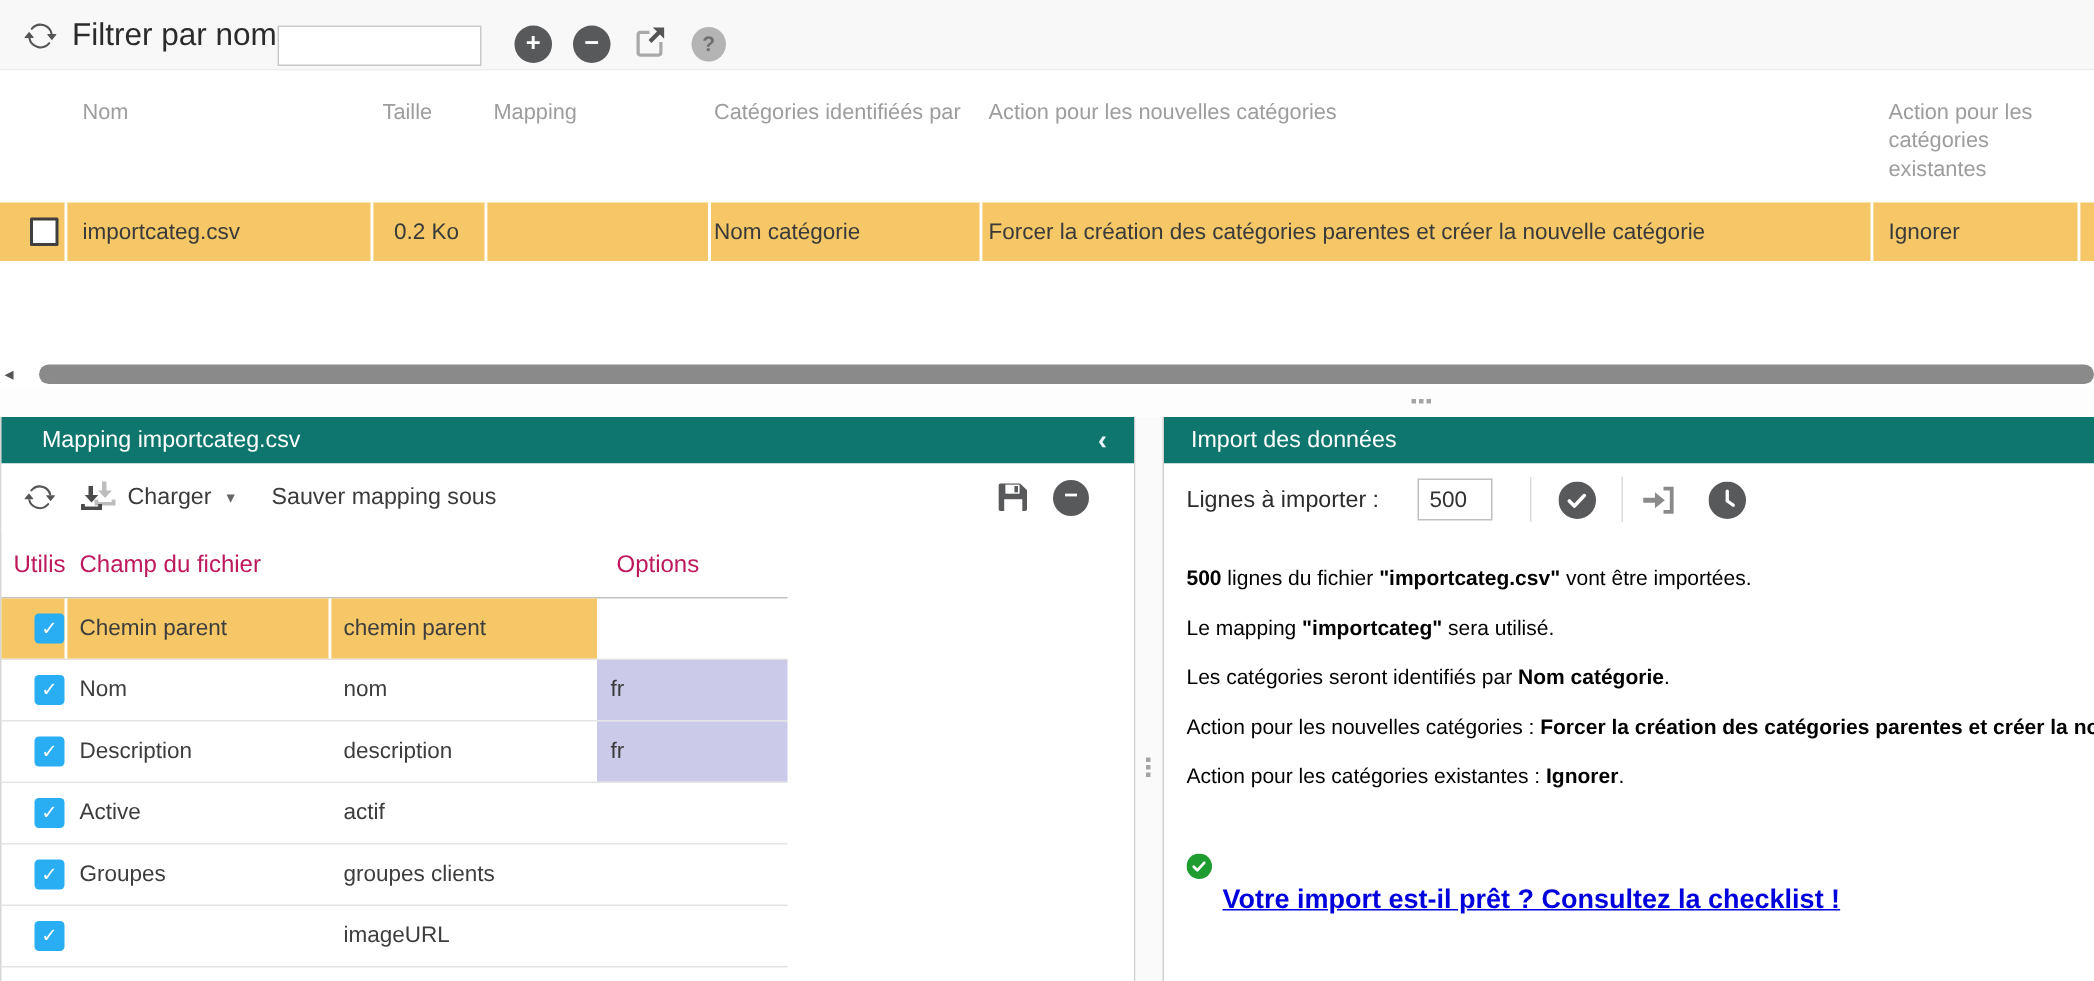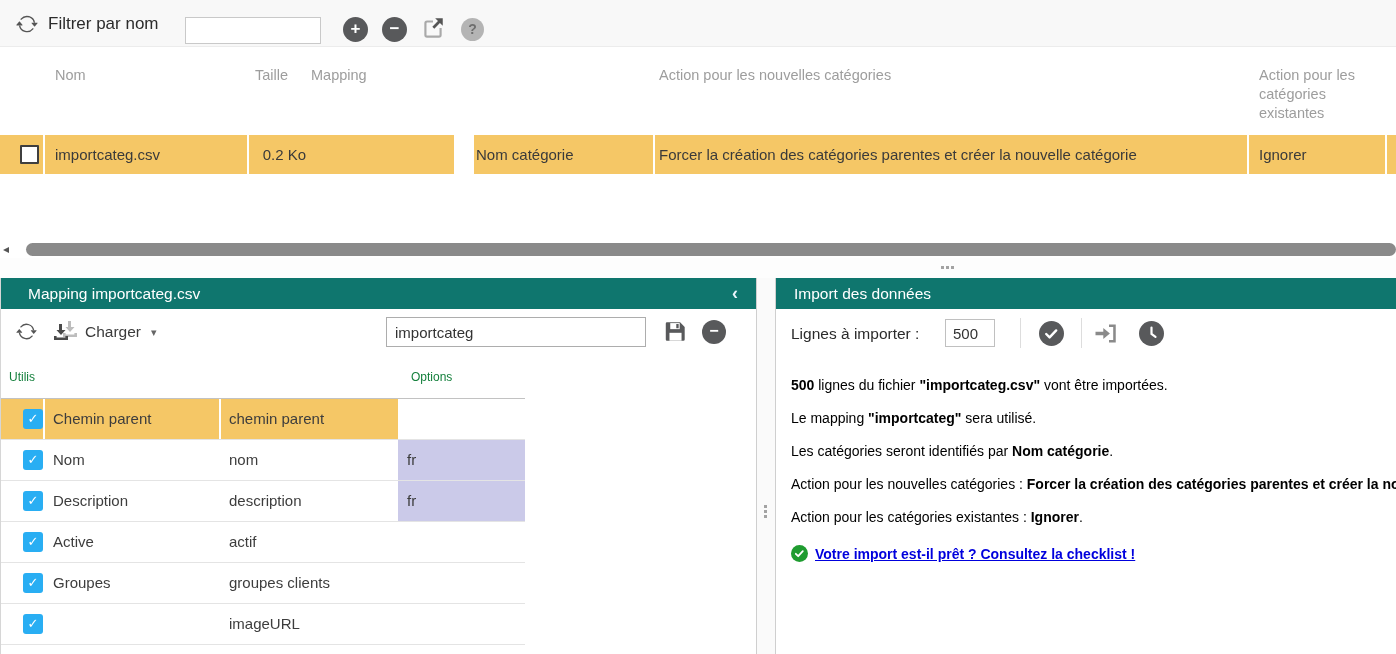--- a/index.html
+++ b/index.html
@@ -5,21 +5,21 @@
   * { box-sizing: border-box; margin: 0; padding: 0; }
   html,body { background:#fff; }
   body { font-family: "Liberation Sans", "DejaVu Sans", sans-serif; }
   .screen { position:relative; width:1396px; height:654px; overflow:hidden; background:#fff; }
 
   
   .top-toolbar { position:absolute; left:0; top:0; width:1396px; height:47px;
     background:#f8f8f8; border-bottom:1px solid #ececec; }
   .tb-refresh { position:absolute; left:16px; top:13px; width:22px; height:22px; cursor:pointer; }
   .tb-label { position:absolute; left:48px; top:0; height:47px; line-height:47px;
-    font-size:17px; color:#2b2b2b; }
+    font-size:21px; color:#2b2b2b; }
   .tb-input { position:absolute; left:185px; top:17px; width:136px; height:27px;
     border:1px solid #c9c9c9; background:#fff; font-size:14px; padding:0 6px;
     font-family:inherit; }
   .circle-btn { position:absolute; width:25px; height:25px; border-radius:50%;
     background:#58595b; color:#fff; text-align:center; line-height:23px; font-size:17px;
     font-weight:bold; cursor:pointer; }
   .btn-plus { left:343px; top:17px; }
   .btn-minus-top { left:382px; top:17px; }
   .btn-export { position:absolute; left:420px; top:15px; width:26px; height:26px; cursor:pointer; }
   .btn-help { left:461px; top:18px; width:23px; height:23px; background:#b4b4b4;
@@ -29,21 +29,21 @@
   .grid-header { position:absolute; left:0; top:47px; width:1396px; height:88px; background:#fff; }
   .gh-cell { position:absolute; top:0; height:88px; padding-top:19px; color:#9d9d9d;
     font-size:14.5px; line-height:19px; }
   .grid-row { position:absolute; left:0; top:135px; width:1396px; height:39px; cursor:pointer;padding-left:13px; }
   .gr-cell { position:absolute; top:0; height:39px; background:#f5c766;
     font-size:15px; color:#3a3a3a; line-height:39px; white-space:nowrap; overflow:hidden; }
   .sep { border-right:2px solid #fff; }
   .c-cb    { left:0;    width:45px; }
   .c-nom   { left:45px; width:204px; padding-left:10px; }
   .c-taille{ left:249px; width:76px; padding-left:6px; }
-  .c-map   { left:307px; width:149px; padding-left:4px; }
+  .c-map   { left:325px; width:149px; padding-left:4px; }
   .c-cat   { left:474px; width:181px; padding-left:2px; }
   .c-anew  { left:655px; width:594px; padding-left:4px; }
   .c-aex   { left:1249px; width:138px; padding-left:10px; }
   .c-extra { left:1387px; width:9px; }
   .gr-cell.c-taille { text-align:right; padding-right:17px; }
   .row-checkbox { position:absolute; left:20px; top:10px; width:19px; height:19px;
     background:#fff; border:2px solid #3f3f3f; border-radius:1px; cursor:pointer; }
 
   
   .hscroll-arrow { position:absolute; left:3px; top:242px; font-size:12px; color:#555; cursor:pointer; }
@@ -74,22 +74,22 @@
   .mt-charger { position:absolute; left:84px; top:0; line-height:46px; font-size:15.5px; color:#3b3b3b; cursor:pointer; }
   .mt-caret { position:absolute; left:150px; top:0; line-height:46px; font-size:11px; color:#666; cursor:pointer; }
   .mt-savelabel { position:absolute; left:180px; top:0; line-height:46px; font-size:15.5px; color:#3b3b3b; }
   .mt-input { position:absolute; left:385px; top:8px; width:260px; height:30px;
     border:1px solid #adadad; font-size:15px; padding:0 8px; font-family:inherit; color:#333; }
   .mt-floppy { position:absolute; left:664px; top:12px; width:21px; height:21px; cursor:pointer; }
   .mt-minus { left:701px; top:11px; width:24px; height:24px; line-height:22px; font-size:16px; }
 
   
   .map-head { position:relative; height:44px; border-bottom:1px solid #c2c2c2; width:524px; }
-  .mh-cell { position:absolute; top:0; height:44px; line-height:44px; color:#15803d;
-    font-size:12px; white-space:nowrap; overflow:hidden; }
+  .mh-cell { position:absolute; top:0; height:44px; line-height:44px; color:#be185d;
+    font-size:16px; white-space:nowrap; overflow:hidden; }
   .m-cb   { left:0; width:44px; }
   .m-file { left:44px; width:176px; }
   .m-db   { left:220px; width:177px; }
   .m-opt  { left:397px; width:127px; }
   .mh-cell.m-cb { padding-left:8px; }
   .mh-cell.m-file, .mrow .m-file { padding-left:8px; }
   .mh-cell.m-db, .mrow .m-db { padding-left:8px; }
   .mh-cell.m-opt { padding-left:13px; }
   .mrow { position:relative; height:41px; border-bottom:1px solid #e4e4e4; width:524px; cursor:pointer; }
   .mr-cell { position:absolute; top:0; height:40px; line-height:40px; font-size:15px;
@@ -110,22 +110,22 @@
   .sep1 { left:244px; } .sep2 { left:305px; }
   .it-check { position:absolute; left:263px; top:12px; width:25px; height:25px; cursor:pointer; }
   .it-signin { position:absolute; left:318px; top:14px; width:24px; height:21px; cursor:pointer; }
   .it-clock { position:absolute; left:363px; top:12px; width:25px; height:25px; cursor:pointer; }
   .imp-body { padding:18px 0 0 15px; }
   .imp-body p { font-size:14px; color:#000; line-height:19px; margin:0 0 14px;
     white-space:nowrap; overflow:hidden; }
   .imp-body b { font-weight:bold; }
   .checklist-line { display:flex; align-items:center; gap:7px; margin-top:18px; white-space:nowrap; }
   .checklist-icon { width:17px; height:17px; flex:0 0 auto; }
-  .checklist-link { font-size:14px; font-weight:bold; color:#0000dd;
-    text-decoration:underline; cursor:pointer; }
+  .checklist-link { font-size:18px; font-weight:bold; color:#0000dd;
+    text-decoration:underline; cursor:pointer;margin-top:44px; }
 </style>
 </head>
 <body>
 
 <div class="screen">
 
   <div class="top-toolbar">
     <svg class="tb-refresh" viewBox="0 0 16 16">
       <path fill="#555" d="M11.534 7h3.932a.25.25 0 0 1 .192.41l-1.966 2.36a.25.25 0 0 1-.384 0l-1.966-2.36a.25.25 0 0 1 .192-.41zm-11 2h3.932a.25.25 0 0 0 .192-.41L2.692 6.23a.25.25 0 0 0-.384 0L.342 8.59A.25.25 0 0 0 .534 9z"></path>
       <path fill="#555" d="M8 3c-1.552 0-2.94.707-3.857 1.818a.5.5 0 1 1-.771-.636A6.002 6.002 0 0 1 13.917 7H12.9A5.002 5.002 0 0 0 8 3zM3.1 9a5.002 5.002 0 0 0 8.757 2.182.5.5 0 1 1 .771.636A6.002 6.002 0 0 1 2.083 9H3.1z"></path>
@@ -138,20 +138,21 @@
       <path fill="none" stroke="#a9a9a9" stroke-width="2" d="M12 6H6.5A1.5 1.5 0 0 0 5 7.5v11A1.5 1.5 0 0 0 6.5 20h11a1.5 1.5 0 0 0 1.5-1.5V12"></path>
       <path fill="#555" d="M14 3h7v7l-2.6-2.6-5.2 5.2-1.8-1.8 5.2-5.2z"></path>
     </svg>
     <div class="circle-btn btn-help">?</div>
   </div>
 
   <div class="grid-header">
     <div class="gh-cell c-nom">Nom</div>
     <div class="gh-cell c-taille">Taille</div>
     <div class="gh-cell c-map">Mapping</div>
+    <div class="gh-cell c-cat">Catégories identifiéés par</div>
     <div class="gh-cell c-anew">Action pour les nouvelles catégories</div>
     <div class="gh-cell c-aex">Action pour les catégories existantes</div>
   </div>
 
   <div class="grid-row">
     <div class="gr-cell c-cb sep">
       <span class="row-checkbox"></span>
     </div>
     <div class="gr-cell c-nom sep">importcateg.csv</div>
     <div class="gr-cell c-taille sep">0.2 Ko</div>
@@ -191,32 +192,33 @@
             <path d="M6 1h3v6h3.5L8 12 3.5 7H6z"></path>
               <path d="M1 13v4h14v-4h-2.6v1.6H3.6V13z"></path>
           </g>
           <g fill="#4a4a4a" transform="translate(0,4)">
             <path d="M6 0h3v6h3.5L8 11 3.5 6H6z"></path>
               <path d="M1 12v4h14v-4h-2.6v1.6H3.6V12z"></path>
           </g>
         </svg>
         <span class="mt-charger">Charger</span>
         <span class="mt-caret">▾</span>
-        <input class="mt-input" type="text" value="importcateg" style="">
+        <span class="mt-savelabel">Sauver mapping sous</span>
         <svg class="mt-floppy" viewBox="0 0 16 16">
           <path d="M1.5 1h10L15 4.5V14a1 1 0 0 1-1 1H1.5a.9.9 0 0 1-.9-.9V1.9a.9.9 0 0 1 .9-.9z" fill="#58595b"></path>
           <rect x="4" y="1.6" width="7.2" height="4.6" fill="#fff"></rect>
           <rect x="8.6" y="2.3" width="1.8" height="3.2" fill="#58595b"></rect>
           <rect x="3.4" y="9" width="9.2" height="6" fill="#fff"></rect>
         </svg>
         <div class="circle-btn mt-minus">−</div>
       </div>
 
       <div class="map-head">
         <div class="mh-cell m-cb">Utilis</div>
+        <div class="mh-cell m-file">Champ du fichier</div>
         <div class="mh-cell m-opt">Options</div>
       </div>
 
       <div class="mrow hl">
         <div class="mr-cell m-cb">
           <span class="blue-check">✓</span>
           </div>
         <div class="mr-cell m-file">Chemin parent</div>
         <div class="mr-cell m-db">chemin parent</div>
         <div class="mr-cell m-opt"></div>

